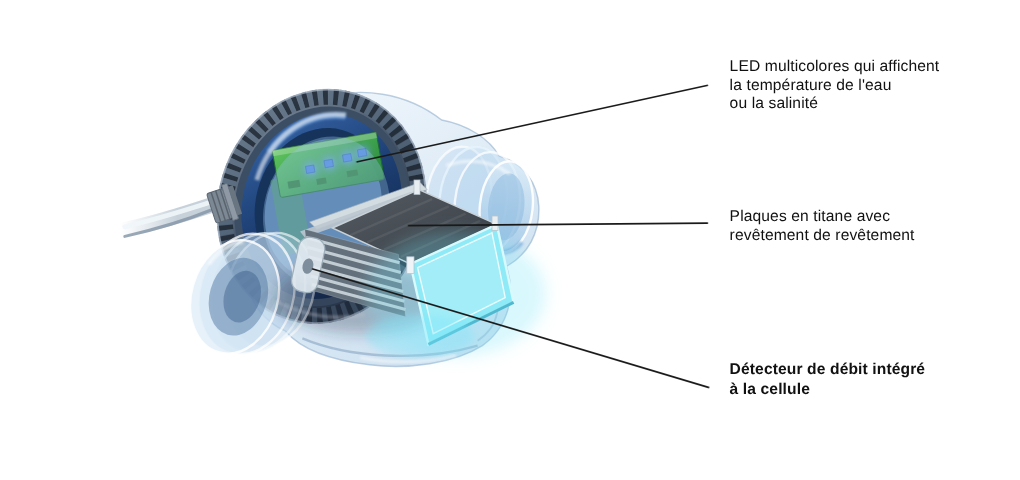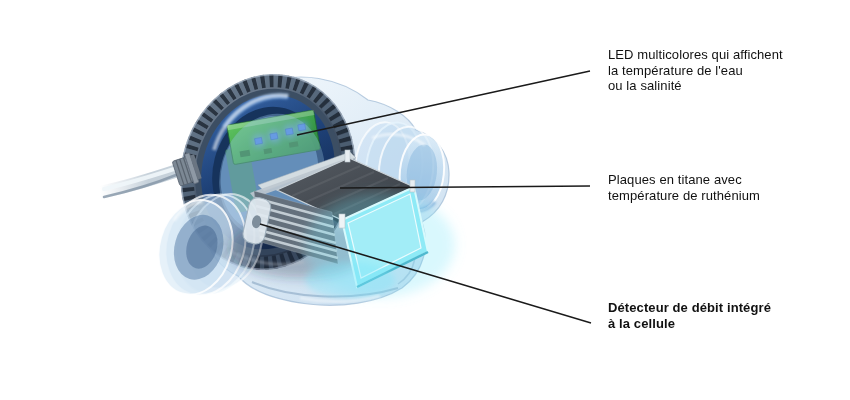--- a/index.html
+++ b/index.html
@@ -202,17 +202,17 @@
       <line class="leader" x1="297" y1="135" x2="590" y2="71"></line>
       <line class="leader" x1="340" y1="188" x2="590" y2="186"></line>
       <line class="leader" x1="260" y1="224" x2="591" y2="323"></line>
     </g>
   </svg>
 
   <div class="label label-led">LED multicolores qui affichent
 la température de l'eau
 ou la salinité</div>
   <div class="label label-plates">Plaques en titane avec
-température de ruthénium</div>
+revêtement de revêtement</div>
   <div class="label label-flow">Détecteur de débit intégré
 à la cellule</div>
 
 </div>
 
 </body></html>

